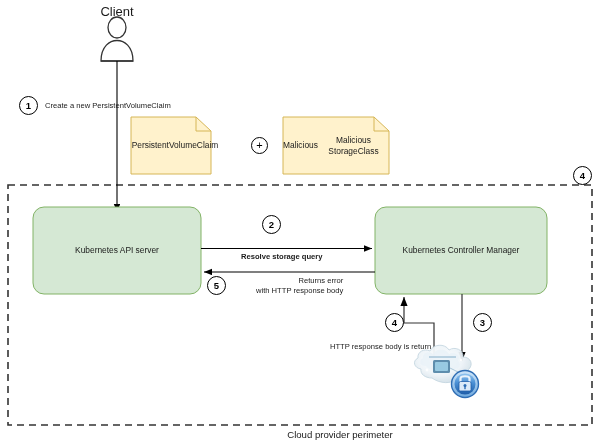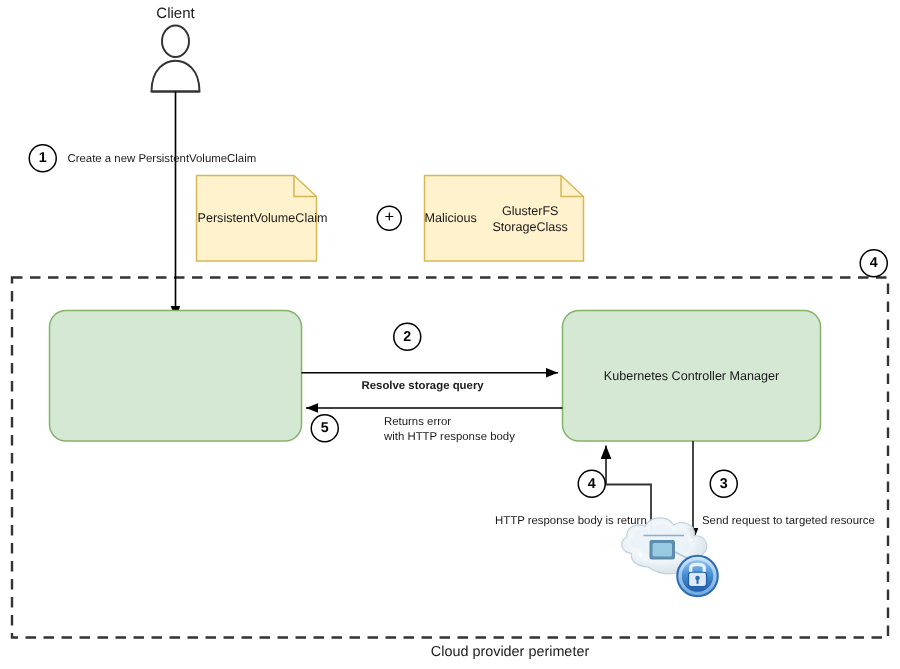--- a/index.html
+++ b/index.html
@@ -64,21 +64,21 @@
   }
   .caption {
     position: absolute;
     font-size: 9.6px;
     color: #1a1a1a;
     text-align: center;
     white-space: nowrap;
   }
   .actor-label {
     position: absolute;
-    font-size: 10px;
+    font-size: 13px;
     color: #1a1a1a;
     text-align: center;
     white-space: nowrap;
   }
 </style>
 </head>
 <body>
 
 <div id="stage">
 
@@ -158,40 +158,40 @@
 
   <div class="actor-label" style="left:97px; top:4px; width:40px;">Client</div>
 
   <div class="badge" style="left:19px; top:96px;">1</div>
   <div class="edge-label" style="left:45px; top:101px;">Create a new PersistentVolumeClaim</div>
 
   <div class="node" style="left:131px; top:117px; width:88px; height:57px;">PersistentVolumeClaim</div>
 
   <div class="node" style="left:283px; top:117px; width:106px; height:57px; ">
     <span>Malicious</span>
-    <span>GlusterFS StorageClass</span>
+    <span>Malicious StorageClass</span>
   </div>
 
   <div class="plus-badge" style="left:251px; top:137px;">+</div>
 
   <div class="badge" style="left:573px; top:166px;">4</div>
 
+  <div class="node" style="left:33px; top:207px; width:168px; height:87px;">Kubernetes API server</div>
 
   <div class="node" style="left:375px; top:207px; width:172px; height:87px;">Kubernetes Controller Manager</div>
 
   <div class="badge" style="left:262px; top:215px;">2</div>
   <div class="edge-label" style="left:241px; top:252px;font-weight:bold;">Resolve storage query</div>
 
   <div class="badge" style="left:207px; top:276px;">5</div>
-  <div class="edge-label" style="left:256px; top:276px; text-align:left;">
+  <div class="edge-label" style="left:256px; top:276px; text-align:right;">
     <div>Returns error</div>
     <div>with HTTP response body</div>
   </div>
 
   <div class="badge" style="left:385px; top:313px;">4</div>
   <div class="edge-label" style="left:330px; top:342px;">HTTP response body is return</div>
 
   <div class="badge" style="left:473px; top:313px;">3</div>
-  <div class="edge-label" style="left:468px; top:342px;">Send request to targeted resource</div>
 
   <div class="caption" style="left:0px; top:429px; width:600px;margin-left:40px;">Cloud provider perimeter</div>
 
 </div>
 
 </body></html>

